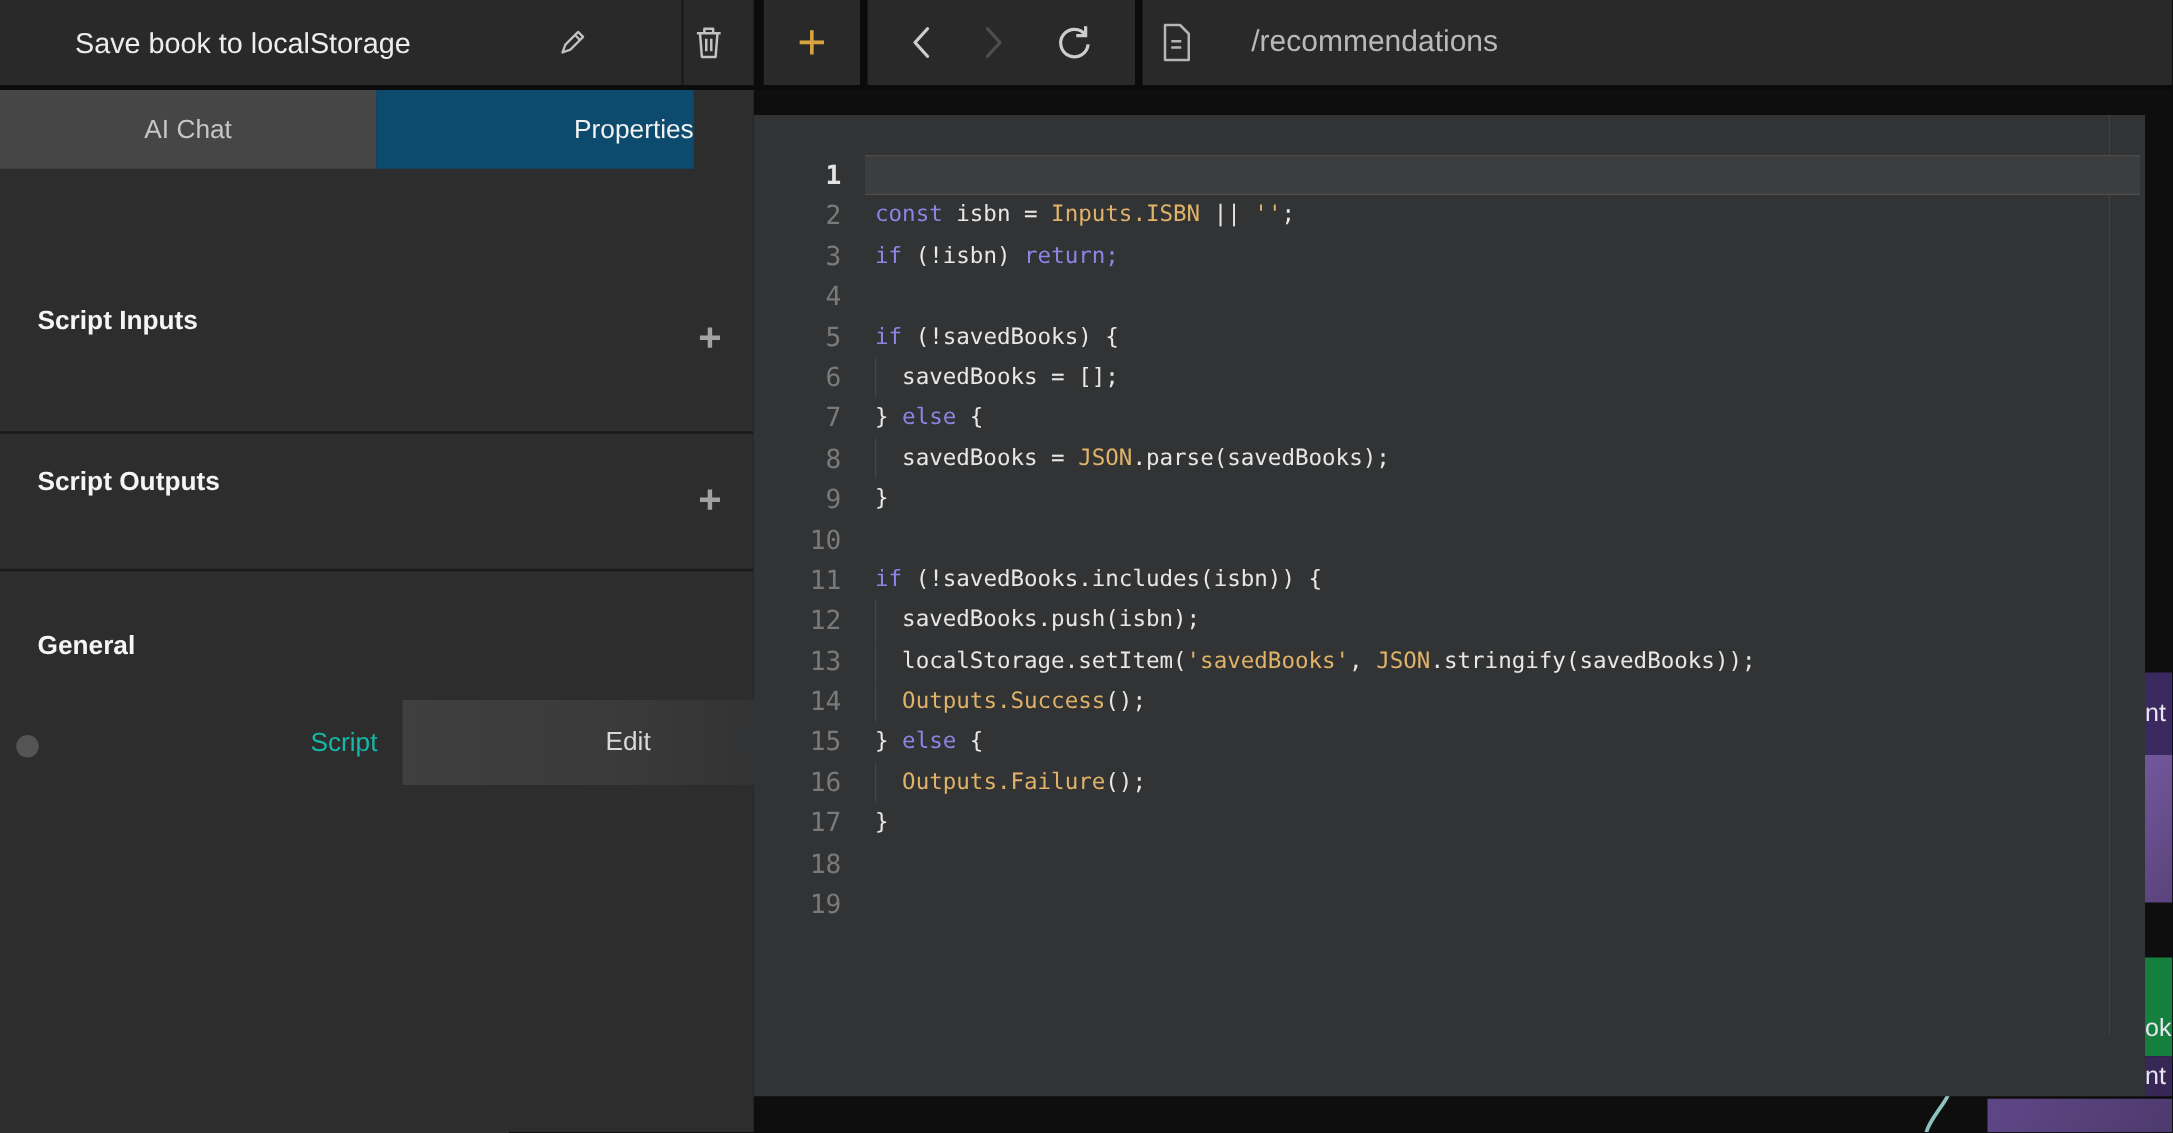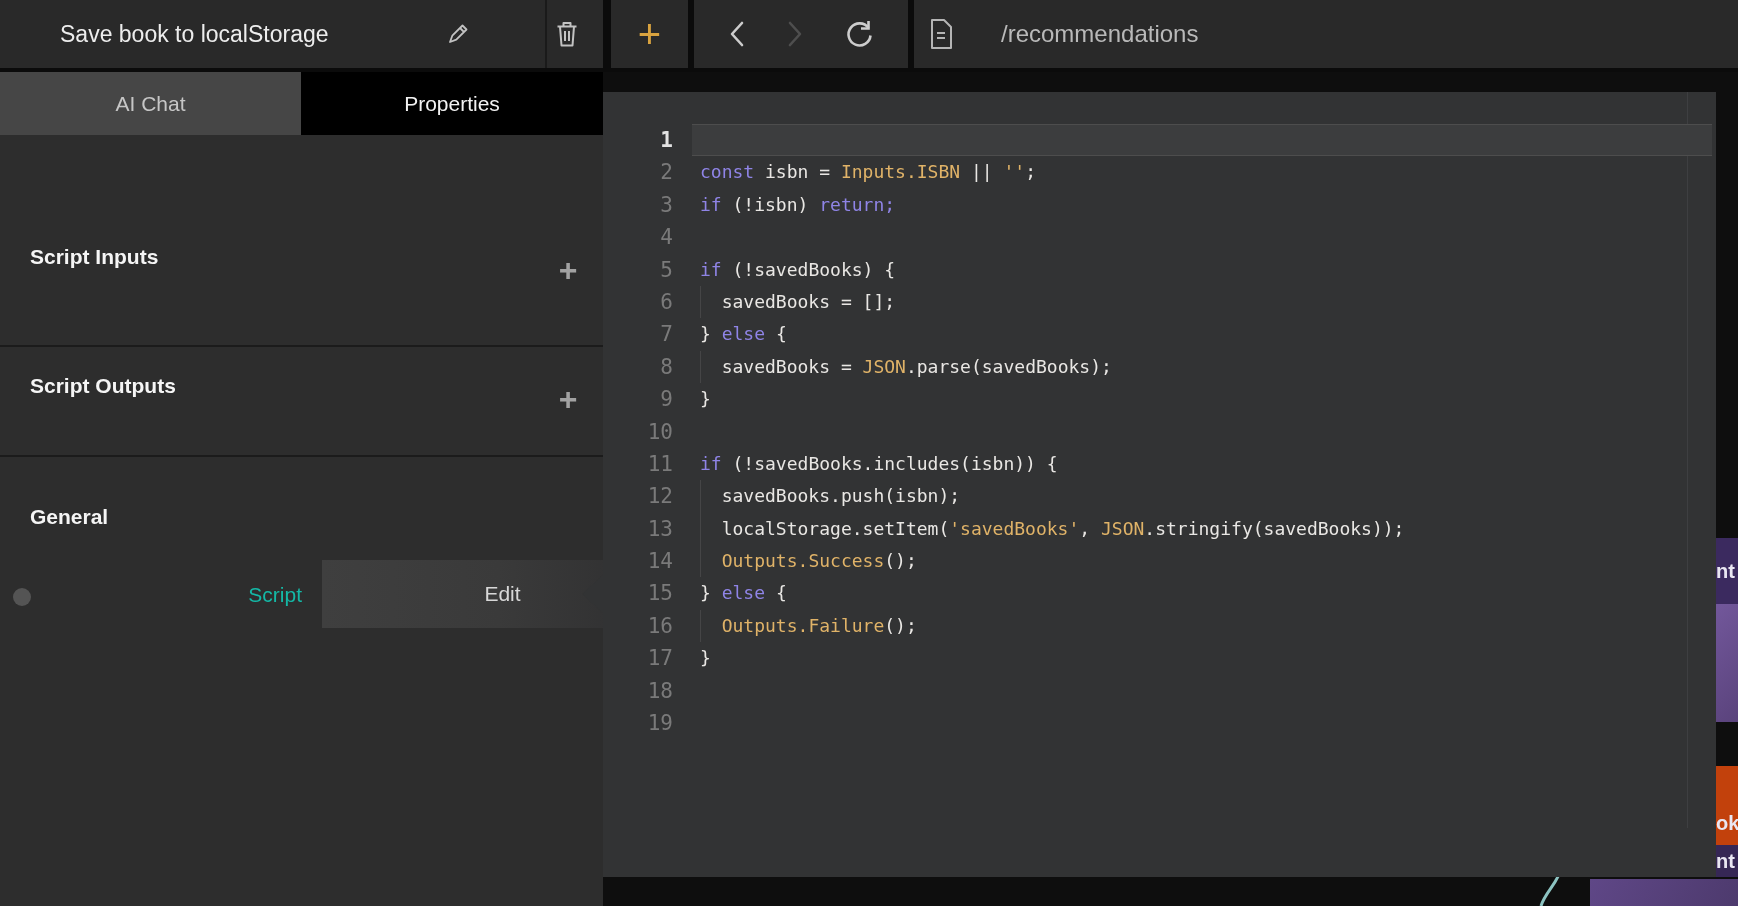--- a/index.html
+++ b/index.html
@@ -19,21 +19,21 @@
   .nav-sec{position:absolute;left:694px;top:0;width:214px;height:68px;display:flex;align-items:center;
           justify-content:space-around;padding:0 14px;box-sizing:border-box;}
   .url-sec{position:absolute;left:914px;top:0;right:0;height:68px;display:flex;align-items:center;}
   .url-text{color:#b9b9b9;font-size:24px;margin-left:47px;}
 
   
   .left-panel{position:absolute;left:0;top:72px;width:603px;height:834px;background:#2d2d2d;}
   .tab{position:absolute;top:0;height:63px;display:flex;align-items:center;justify-content:center;
        font-size:21px;cursor:pointer;}
   .tab-aichat{left:0;width:301px;background:#464646;color:#c6c6c6;}
-  .tab-props{left:301px;width:302px;background:#000000;color:#f2f2f2;}
+  .tab-props{left:301px;width:254px;background:#0c4a6e;color:#f2f2f2;justify-content:flex-end;}
   .sec-label{position:absolute;left:30px;color:#f5f5f5;font-size:21px;font-weight:700;}
   .sec-div{position:absolute;left:0;width:603px;height:2px;background:#1b1b1b;}
   .plus-btn{position:absolute;left:553px;width:30px;height:30px;display:flex;align-items:center;
        justify-content:center;color:#a2a2a2;font-size:32px;font-weight:700;line-height:1;cursor:pointer;}
   .port-dot{position:absolute;left:13px;top:516px;width:18px;height:18px;border-radius:50%;background:#545454;}
   .prop-label{position:absolute;left:150px;top:511px;width:152px;text-align:right;color:#14b8a6;font-size:21px;}
   .edit-btn{position:absolute;left:322px;top:488px;width:281px;height:68px;
        background:linear-gradient(90deg,#3f3f3f 0%,#3a3a3a 55%,#303031 100%);
        color:#d8d8d8;font-size:21px;display:flex;align-items:center;justify-content:center;cursor:pointer;padding-left:40px;}
 
@@ -55,25 +55,25 @@
   .ed-bottom{position:absolute;left:0;bottom:0;width:100%;height:49px;background:#3a3b3b;}
   .play-tri{position:absolute;left:110px;top:14px;width:0;height:0;
       border-left:17px solid #c4c4c4;border-top:10px solid transparent;border-bottom:10px solid transparent;}
   .run-label{position:absolute;left:147px;top:0;height:49px;line-height:49px;color:#b0b0b0;
       font-size:20px;letter-spacing:.4px;}
   .status-text{position:absolute;top:0;height:49px;line-height:49px;color:#8f8f8f;font-size:20px;}
   .lncol{right:204px;} .lang{right:72px;}
   .resize-handle{position:absolute;right:6px;bottom:6px;width:20px;height:20px;cursor:nwse-resize;}
 
   
-  .frag{position:absolute;color:#e9e6f2;font-size:20px;overflow:hidden;font-weight:bold;}
+  .frag{position:absolute;color:#e9e6f2;font-size:20px;overflow:hidden;}
   .f1{left:1712px;top:538px;width:26px;height:66px;background:#3b2a5f;
       display:flex;align-items:center;padding-left:4px;box-sizing:border-box;}
   .f2{left:1712px;top:604px;width:26px;height:118px;background:linear-gradient(135deg,#73589c,#5a437c);}
-  .f3{left:1712px;top:766px;width:26px;height:79px;background:#c2410c;
+  .f3{left:1712px;top:766px;width:26px;height:79px;background:#15803d;
       display:flex;align-items:flex-end;padding:0 0 10px 4px;box-sizing:border-box;}
   .f4{left:1712px;top:845px;width:26px;height:32px;background:#362755;
       display:flex;align-items:center;padding-left:4px;box-sizing:border-box;}
   .f5{left:1590px;top:879px;width:148px;height:27px;background:linear-gradient(120deg,#5f4787,#4d3a6d);}
 </style>
 </head>
 <body>
 
 <div class="stage">
 

